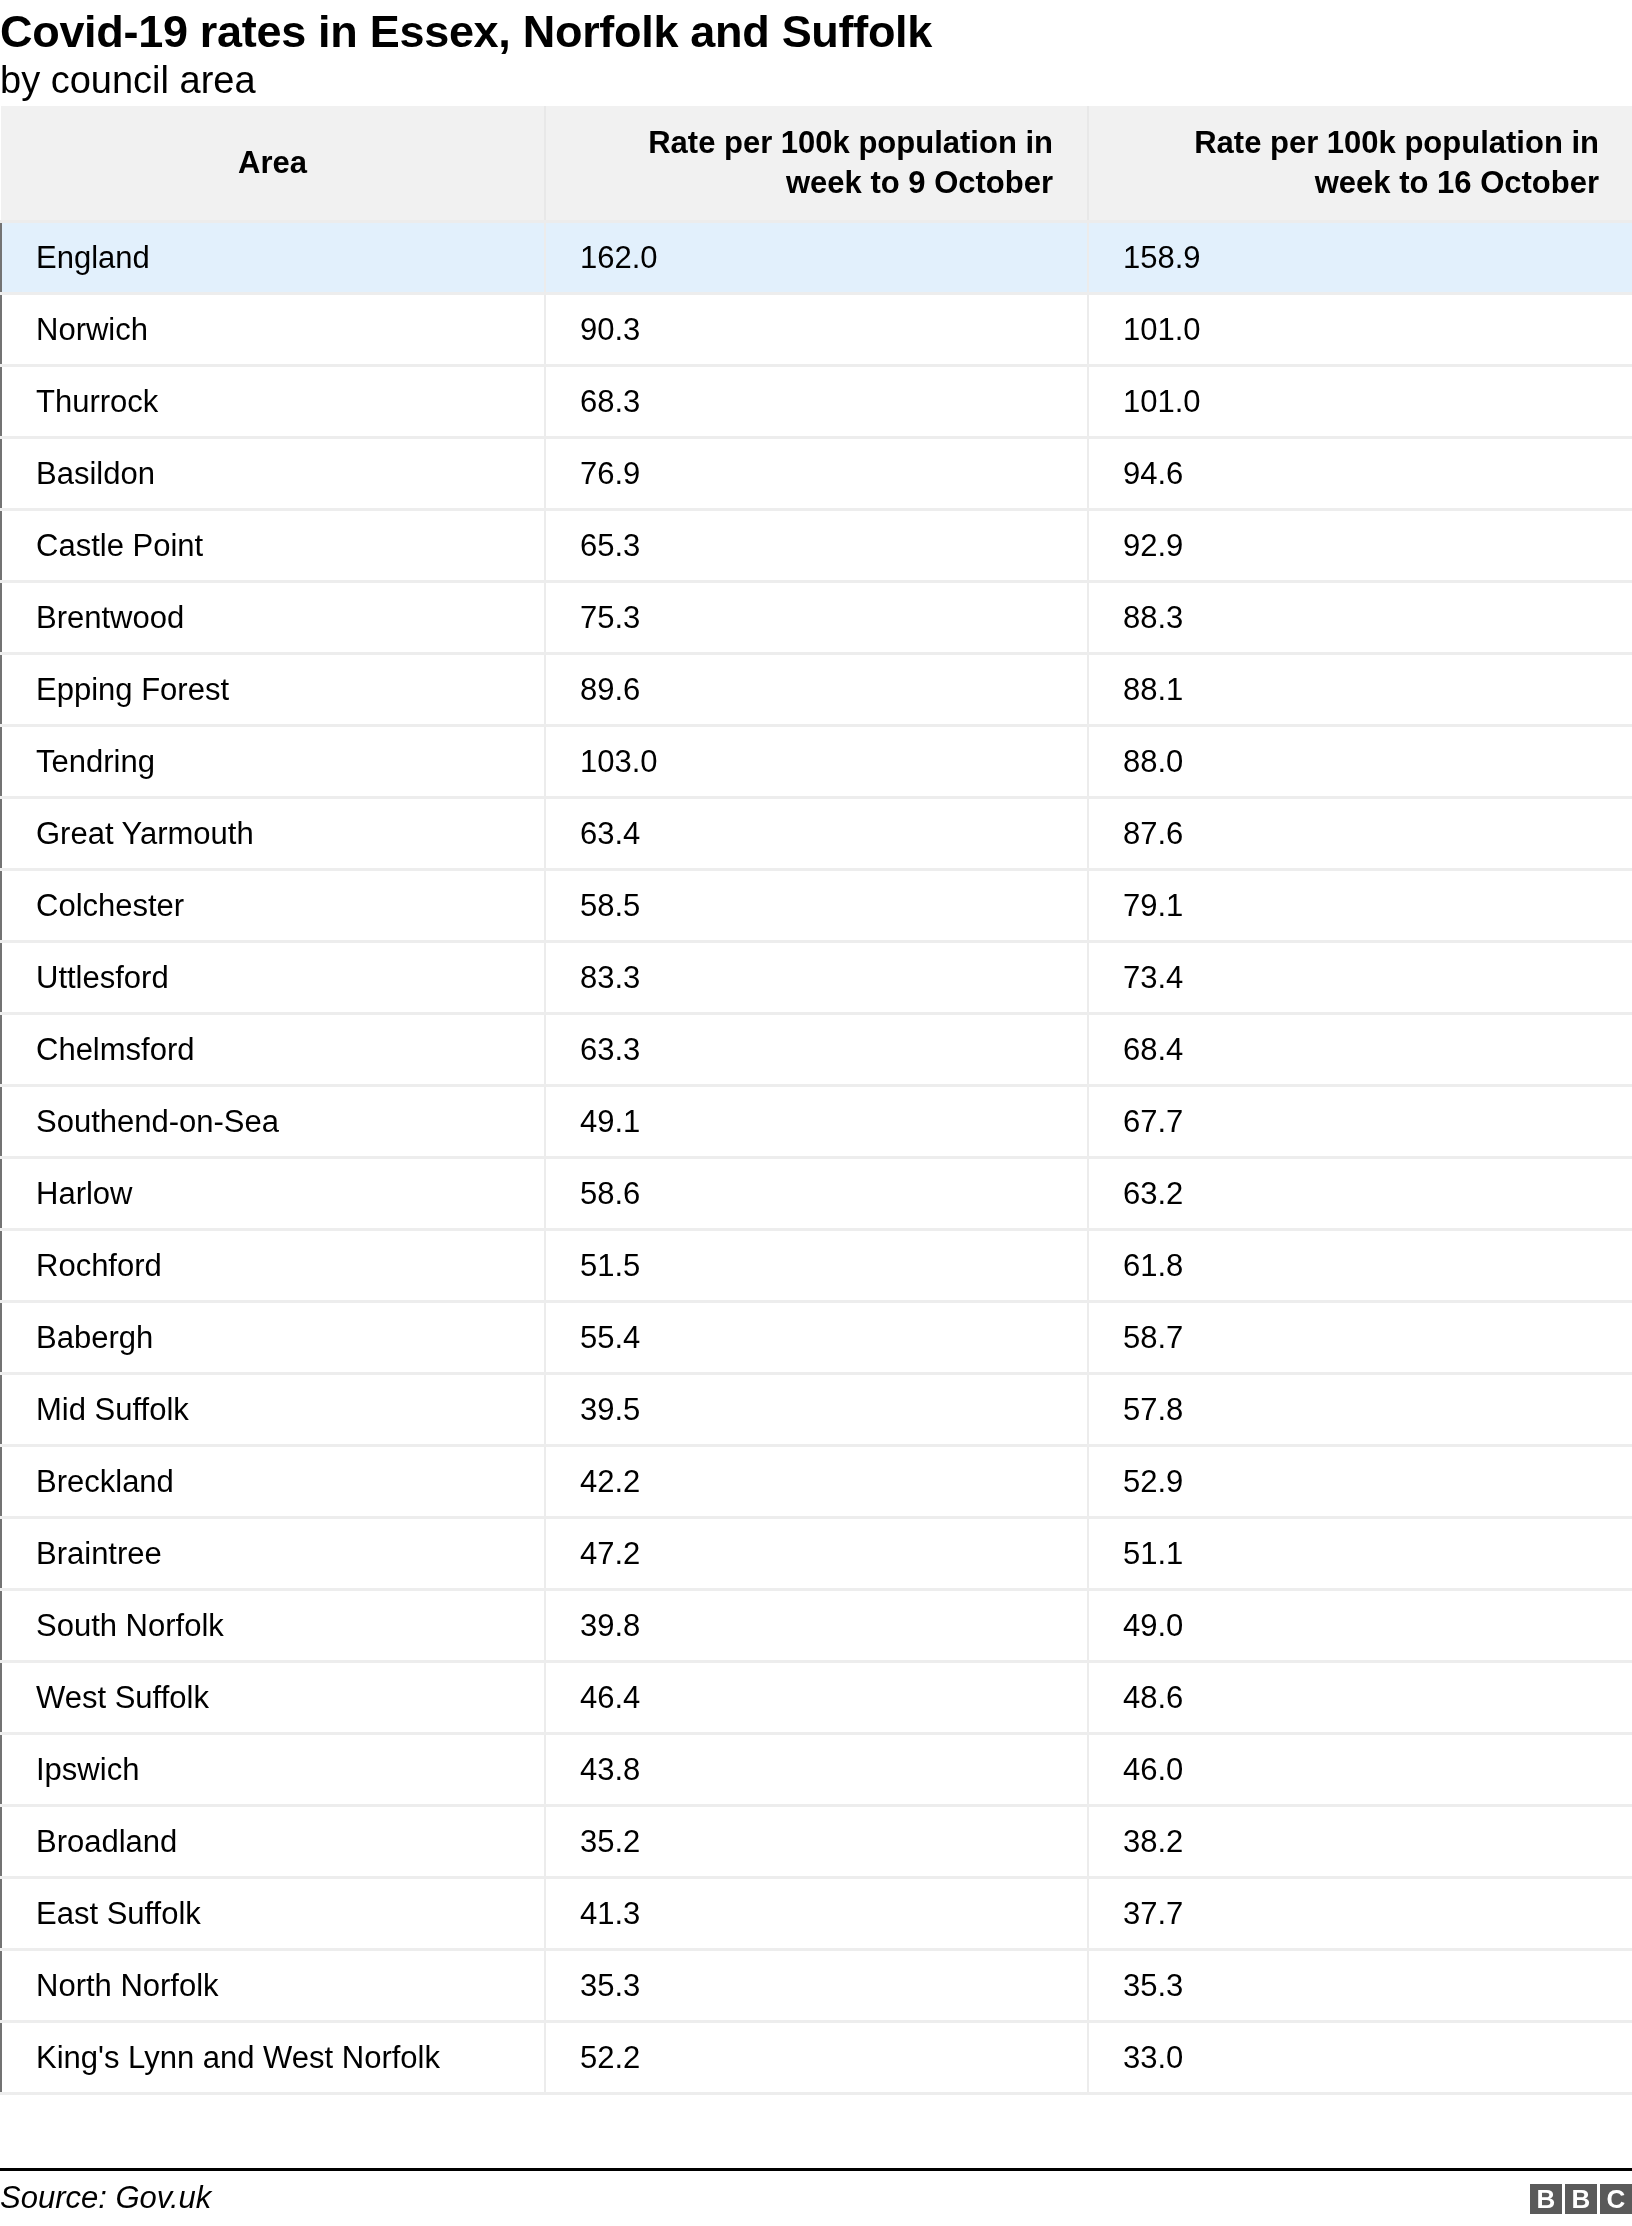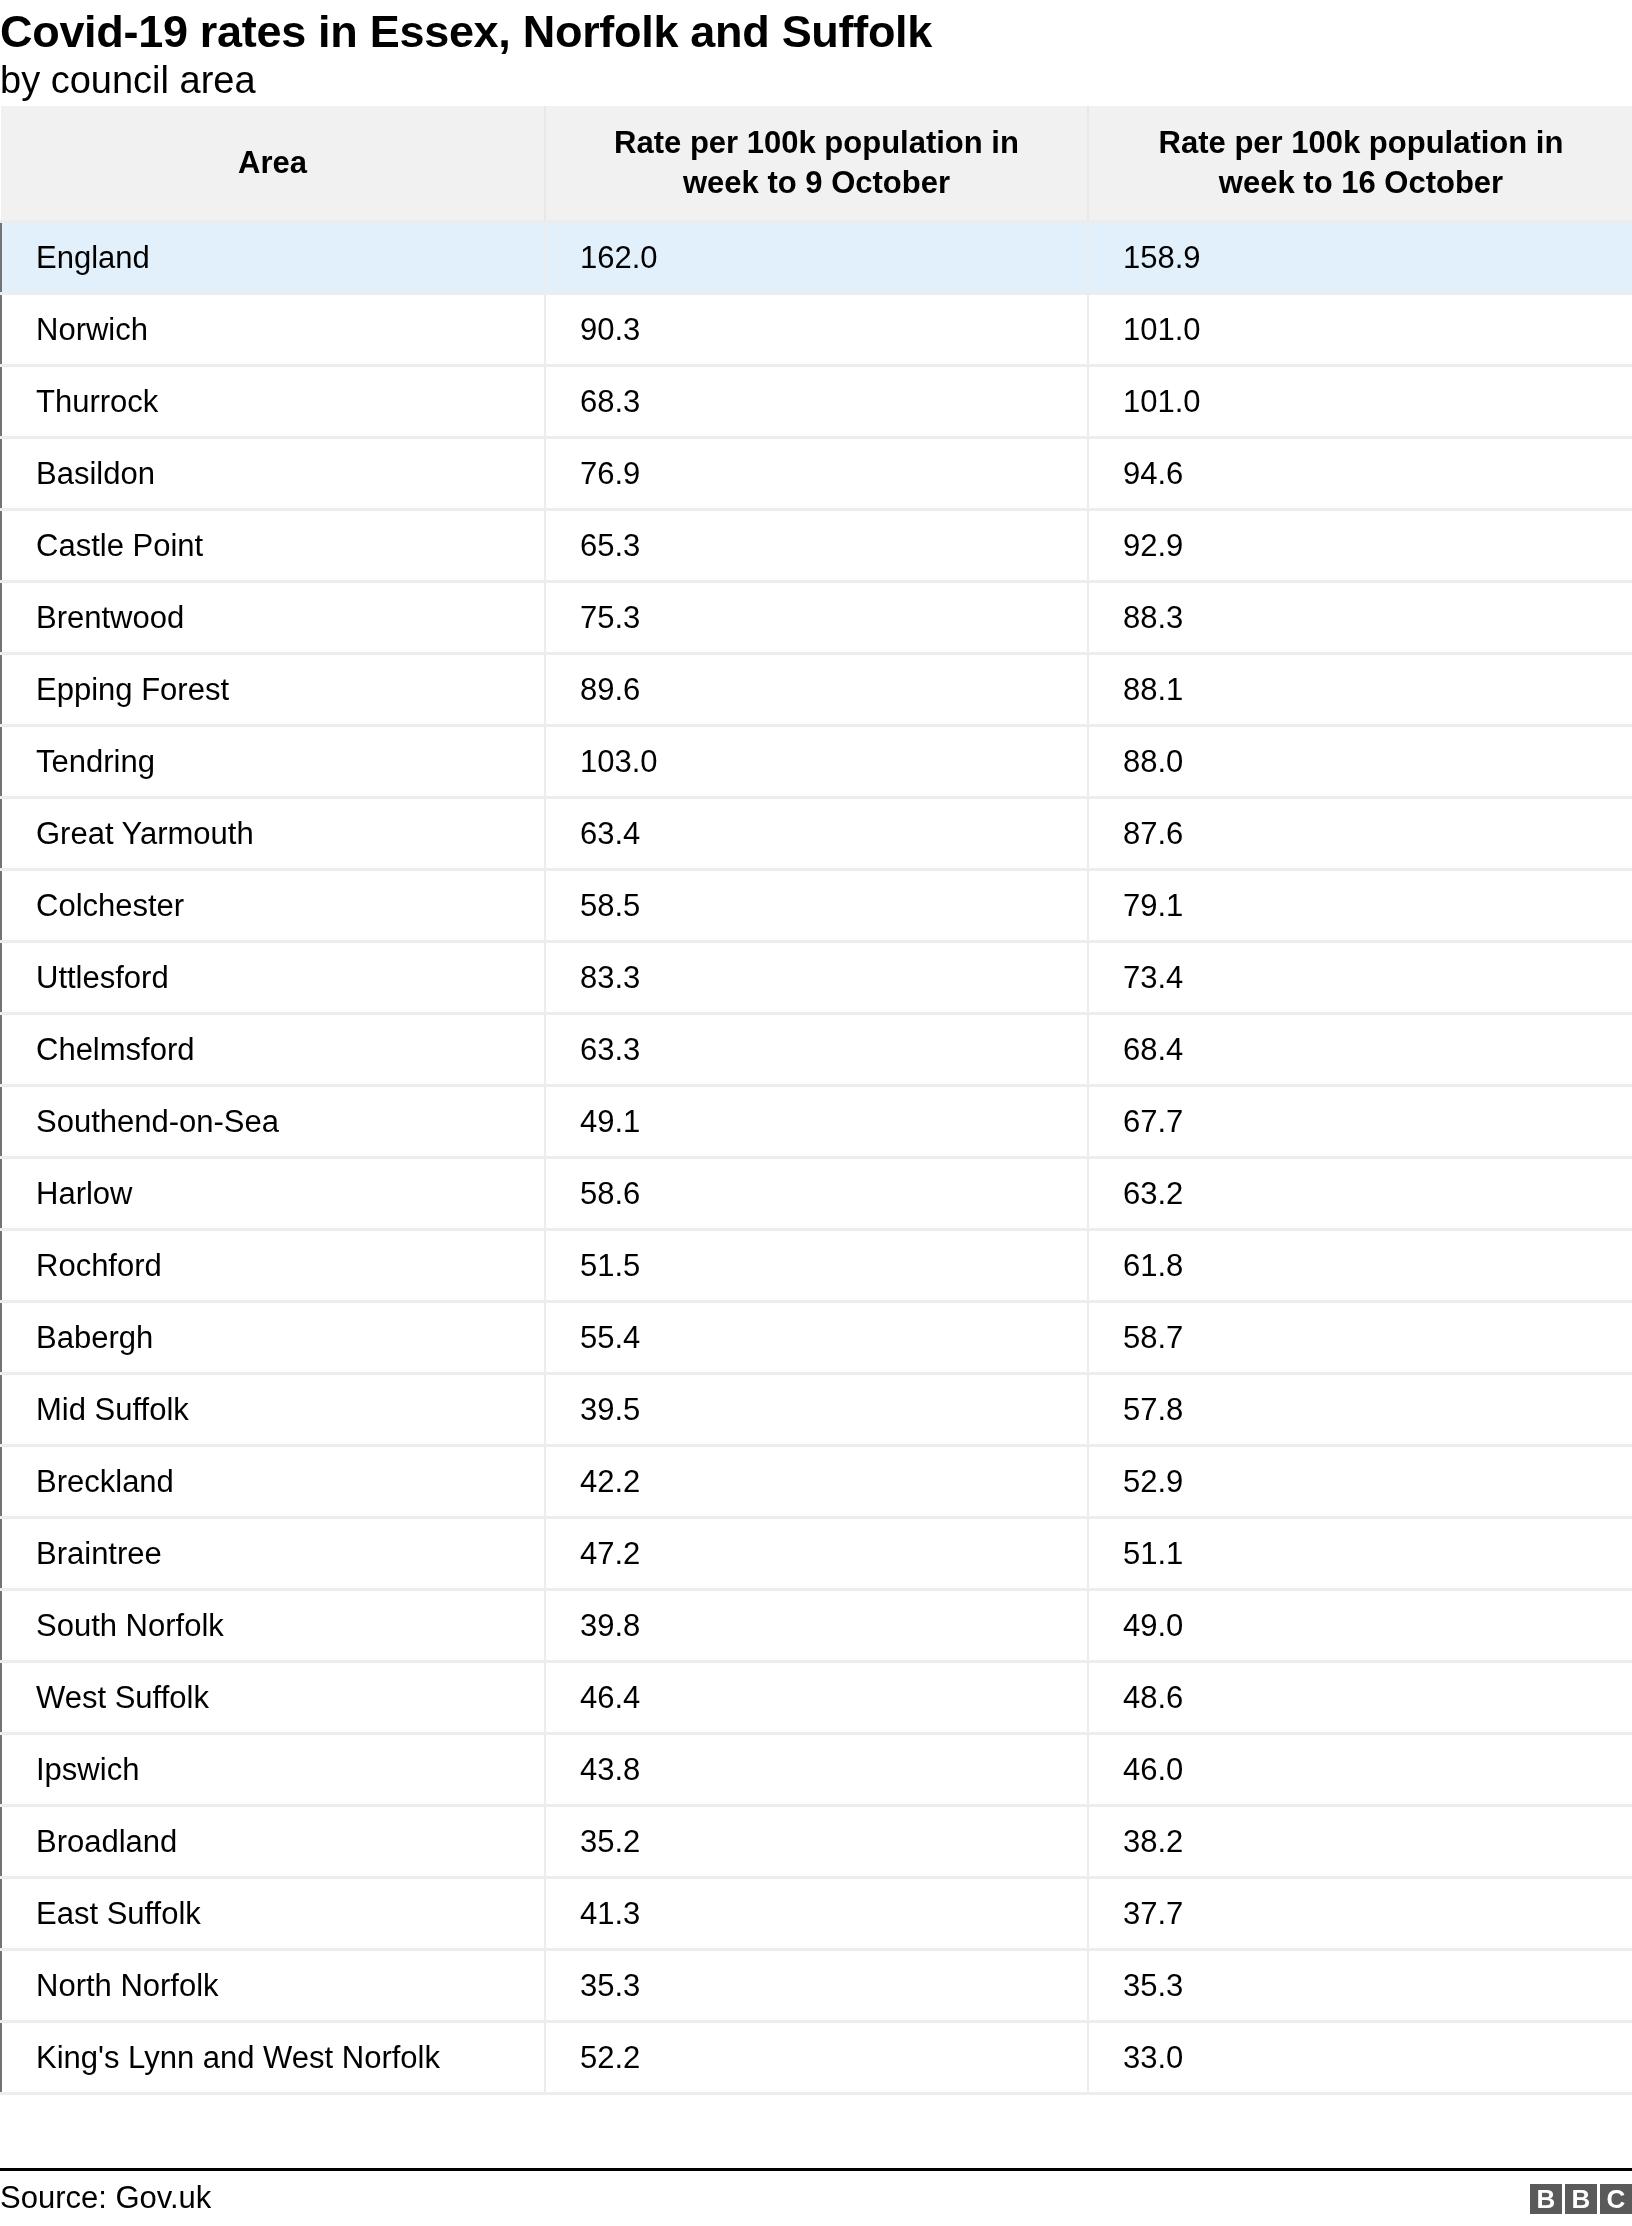--- a/index.html
+++ b/index.html
@@ -9,31 +9,31 @@
            line-height: 56px; letter-spacing: -0.3px; white-space: nowrap; }
   .subtitle { position: absolute; left: 0; top: 56px; font-size: 38px; line-height: 48px;
               white-space: nowrap; }
   table { position: absolute; left: 0; top: 106px; width: 1632px; border-collapse: collapse;
           table-layout: fixed; }
   col.c1 { width: 544px; } col.c2 { width: 543px; } col.c3 { width: 545px; }
   thead th { background: #f1f1f1; height: 114px; font-size: 31px; font-weight: bold;
              line-height: 40px; padding: 0 34px; border-right: 2px solid #e8e8e8;
              border-bottom: 3px solid #ececec; vertical-align: middle; }
   thead th.left { text-align: center; }
-  thead th.right { text-align: center; }
+  thead th.right { text-align: right; }
   thead th:last-child { border-right: none; }
   tbody td { height: 69px; font-size: 31px; padding: 0 34px; border-right: 2px solid #ececec;
              border-bottom: 3px solid #ededed; vertical-align: middle; white-space: nowrap;
              background: #ffffff; }
   tbody td:first-child { border-left: 2px solid #737373; }
   tbody td:last-child { border-right: 2px solid #ececec; }
   tbody td.num { text-align: left; margin-left: 41px; }
   tbody tr.highlight td { background: #e2f0fc; }
   .rule { position: absolute; left: 0; top: 2168px; width: 1632px; height: 3px; background: #000; }
-  .source { position: absolute; left: 0; top: 2178px; font-size: 31px; line-height: 40px; }
+  .source { position: absolute; left: 0; top: 2178px; font-size: 31px; line-height: 40px; font-style: italic; }
   .bbc { position: absolute; right: 0; top: 2184px; display: flex; gap: 3px; }
   .bbc span { width: 32px; height: 30px; background: #5a5a5a; color: #fff; font-weight: bold;
               font-size: 26px; line-height: 30px; text-align: center; }
 </style>
 </head>
 <body>
 
 <div class="title">Covid-19 rates in Essex, Norfolk and Suffolk</div>
 <div class="subtitle">by council area</div>
 

